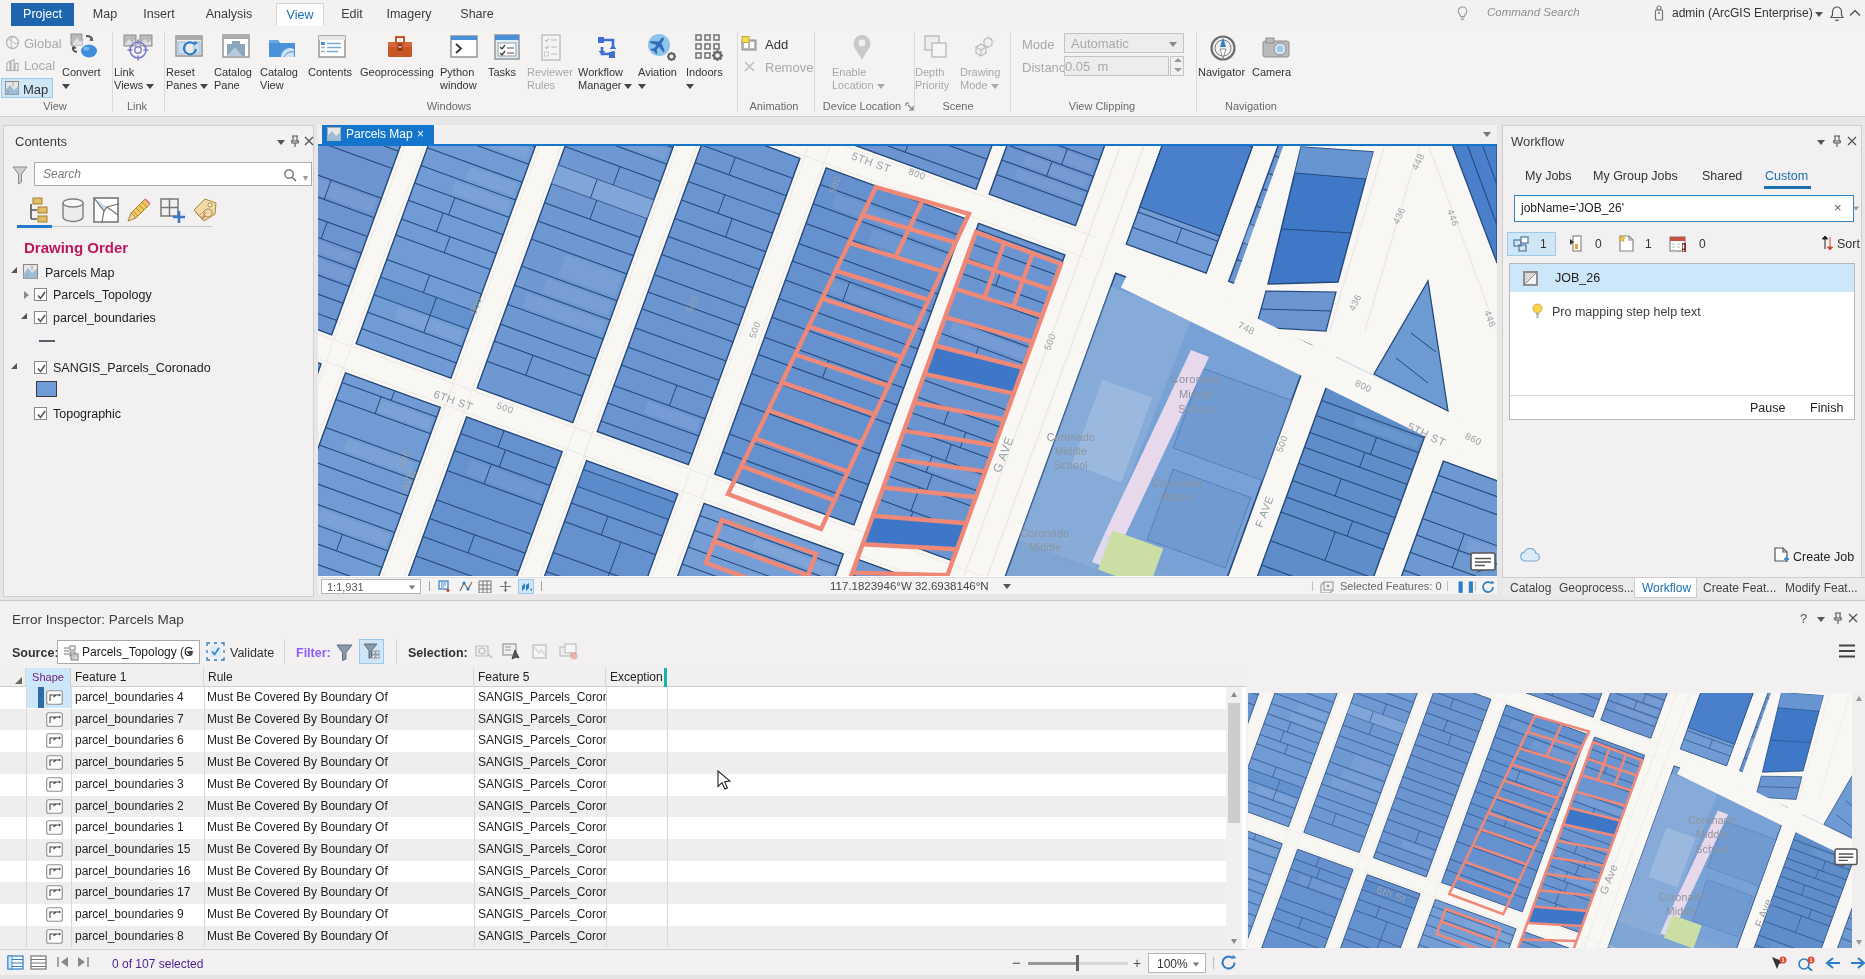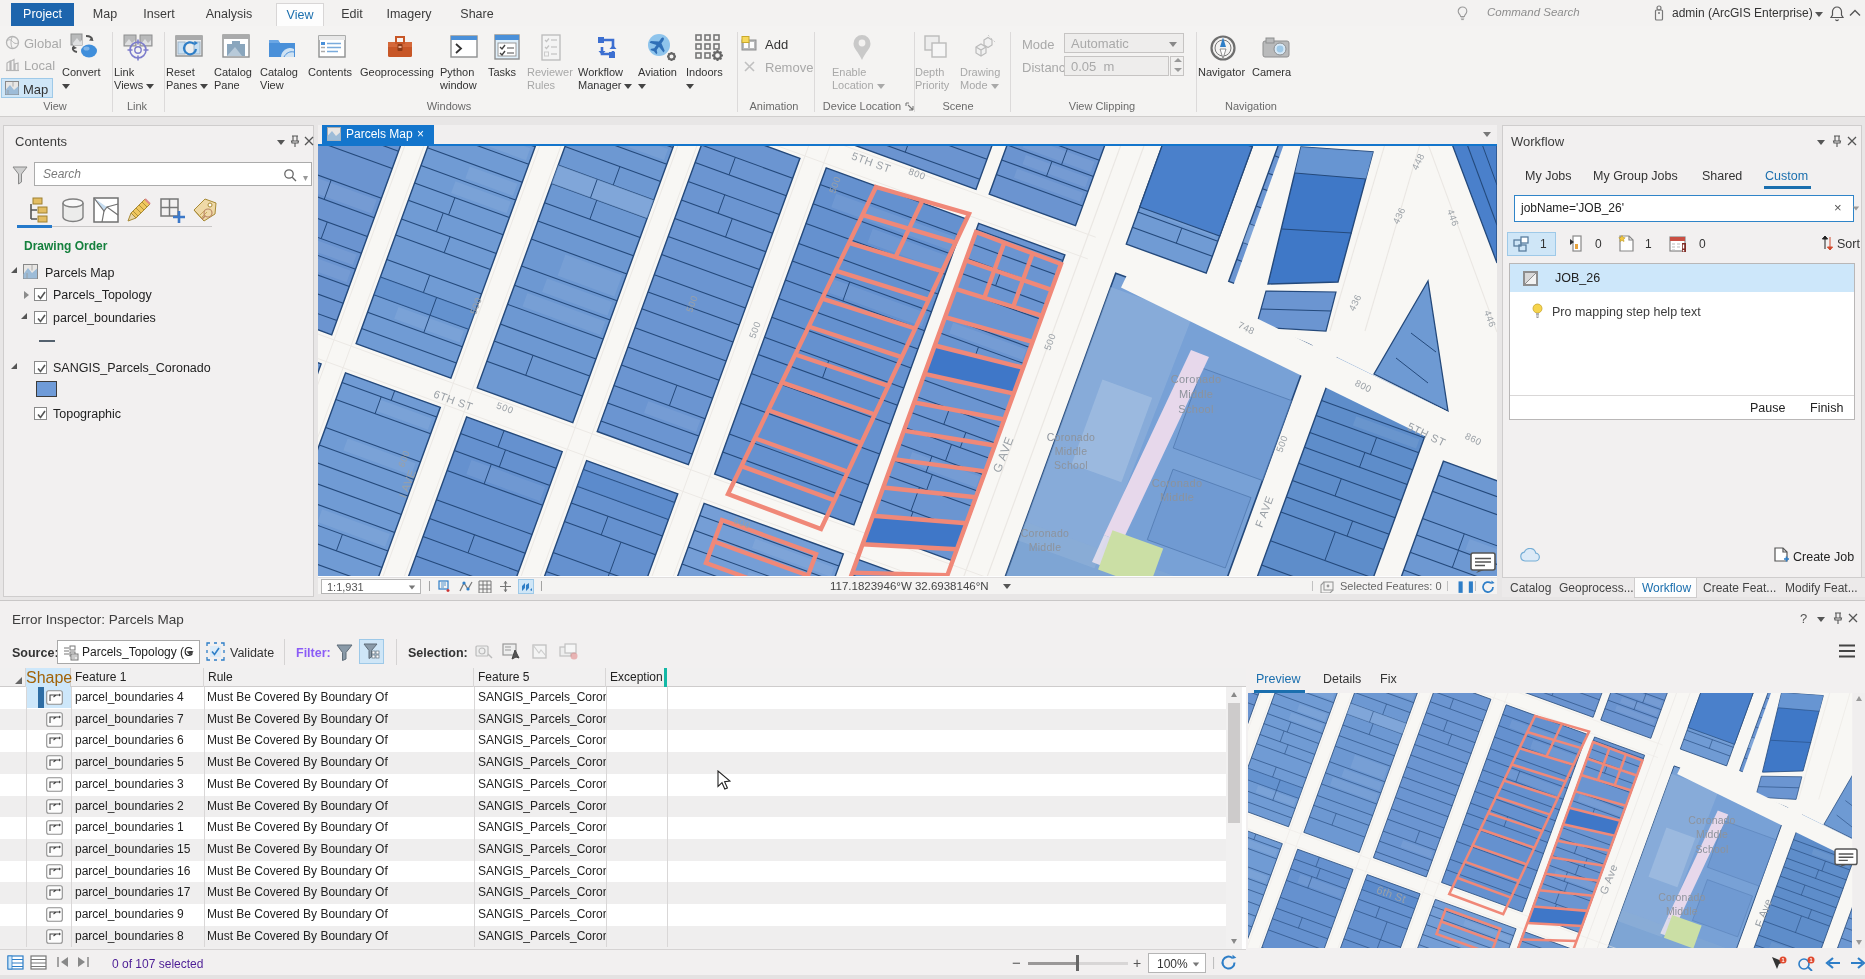--- a/index.html
+++ b/index.html
@@ -289,21 +289,21 @@
   </div>
   <div class="rsep" style="left:1010px"></div>
 
   <div class="abs dis2 smalltxt" style="left:1022px;top:11px">Mode</div>
   <div class="abs" style="left:1064px;top:7px;width:120px;height:20px;background:#eeedec;border:1px solid #c6c4c3">
     <span class="dis2 smalltxt" style="margin-left:6px;line-height:19px">Automatic</span>
     <span class="abs caret-d" style="right:6px;top:8px;border-top-color:#888"></span>
   </div>
   <div class="abs dis2 smalltxt" style="left:1022px;top:34px">Distance</div>
   <div class="abs" style="left:1064px;top:30px;width:105px;height:20px;background:#eeedec;border:1px solid #c6c4c3">
-    <span class="dis2 smalltxt" style="margin-left:6px;line-height:19px">0.05&nbsp; m</span>
+    <span class="dis2 smalltxt" style="line-height:19px">0.05&nbsp; m</span>
   </div>
   <div class="abs" style="left:1170px;top:30px;width:14px;height:20px;background:#f1f0ef;border:1px solid #c6c4c3">
     <span class="abs" style="left:3px;top:1px;width:0;height:0;border-bottom:4px solid #999;border-left:4px solid transparent;border-right:4px solid transparent"></span>
     <span class="abs" style="left:3px;top:11px;width:0;height:0;border-top:4px solid #999;border-left:4px solid transparent;border-right:4px solid transparent"></span>
   </div>
   <div class="rsep" style="left:1196px"></div>
 
   <div class="bigbtn" style="left:1198px;width:50px">
     <svg class="ic" viewBox="0 0 30 30">
         <circle cx="15" cy="15" r="11.5" fill="none" stroke="#6e6e6e" stroke-width="2.2"></circle>
@@ -393,21 +393,21 @@
       <path d="M3 14L14 3l11 4-1 11L13 25z" fill="#efd9a7" stroke="#a88a35"></path>
       <path d="M3 14l10 11M14 3L3 14" fill="none" stroke="#a88a35"></path>
       <circle cx="19" cy="9" r="2" fill="#fff" stroke="#a88a35"></circle>
       <path d="M8 20l6-6M10 22l6-6" stroke="#c8a85a" stroke-width="1"></path>
       <circle cx="17" cy="17" r="4" fill="none" stroke="#b86" stroke-width="1.2"></circle>
       <path d="M14 20l-3 3" stroke="#b86" stroke-width="1.6"></path>
     </svg>
   <div class="abs" style="left:13px;top:100px;width:195px;height:1px;background:#c9c7c7"></div>
   <div class="abs" style="left:13px;top:99px;width:35px;height:3px;background:#2579ca"></div>
 
-  <div class="abs" style="left:20px;top:113px;font-size:12px;font-weight:bold;color:#15803d">Drawing Order</div>
+  <div class="abs" style="left:20px;top:113px;font-size:15px;font-weight:bold;color:#be185d">Drawing Order</div>
 
   <div class="abs exp" style="left:7px;top:141px"></div>
   <svg class="abs" style="left:19px;top:138px" width="15" height="15" viewBox="0 0 15 15">
       <rect x="0.5" y="0.5" width="14" height="14" fill="#e8e6e4" stroke="#888"></rect>
       <path d="M0.5 10 5 4l4 5 5-4.5V14.5H0.5z" fill="#9dbcd8"></path>
       <path d="M9 0.5v6M4 14.5V9" stroke="#999" stroke-width="0.8"></path>
     </svg>
   <div class="abs" style="left:41px;top:140px;font-size:12.5px;color:#222">Parcels Map</div>
   <div class="abs caret-r" style="left:20px;top:165px"></div>
   <div class="chk abs" style="left:30px;top:162px">
@@ -1538,21 +1538,21 @@
       <circle cx="15" cy="13" r="3.5" fill="#d77" opacity="0.5"></circle>
     </svg>
   <svg class="abs" style="left:1838px;top:42px" width="18" height="16" viewBox="0 0 18 16">
       <path d="M1 2.5h16M1 8h16M1 13.5h16" stroke="#444" stroke-width="2"></path>
     </svg>
 
   <div class="abs" style="left:0;top:67px;width:1246px;height:281px;background:#fff">
 
     <div class="abs" style="left:0;top:0;width:1246px;height:19px;background:#f1f0f0;border-bottom:1px solid #cecccc">
       <div class="abs" style="left:0;top:0;width:26px;height:19px;border-right:1px solid #d8d6d6"></div>
-      <div class="abs" style="left:26px;top:0;width:45px;height:19px;background:#cde7fa;border-right:1px solid #cecccc;text-align:center;line-height:19px;font-size:16px;color:#a16207">Shape</div>
+      <div class="abs" style="left:26px;top:0;width:45px;height:19px;background:#cde7fa;border-right:1px solid #cecccc;text-align:center;line-height:19px;font-size:11px;color:#701a75">Shape</div>
       <div class="abs" style="left:71px;top:0;width:133px;height:19px;border-right:1px solid #d8d6d6;line-height:19px;font-size:12px;color:#222;padding-left:4px">Feature 1</div>
       <div class="abs" style="left:204px;top:0;width:270px;height:19px;border-right:1px solid #d8d6d6;line-height:19px;font-size:12px;color:#222;padding-left:4px">Rule</div>
       <div class="abs" style="left:474px;top:0;width:132px;height:19px;border-right:1px solid #d8d6d6;line-height:19px;font-size:12px;color:#222;padding-left:4px">Feature 5</div>
       <div class="abs" style="left:606px;top:0;width:61px;height:19px;border-right:3px solid #14b8a6;line-height:19px;font-size:12px;color:#222;padding-left:4px">Exception</div>
       <svg class="abs" style="left:14px;top:9px" width="9" height="8" viewBox="0 0 9 8">
           <path d="M8 0v7H1z" fill="#666"></path>
         </svg>
     </div>
     <div class="abs" style="left:0;top:19.0px;width:1226px;height:21.7px;background:#ffffff">
         <div class="abs" style="left:26px;top:0;width:45px;height:21px;background:#cde7fa"></div>
@@ -1725,26 +1725,20 @@
       <span class="abs caret-d" style="right:5px;top:8px;border-top-color:#777;transform:scale(0.8)"></span>
     </div>
     <span class="abs" style="left:1212px;top:5px;color:#bbb">|</span>
     <svg class="abs" style="left:1220px;top:4px" width="17" height="17" viewBox="0 0 17 17">
         <path d="M14.5 8.5a6 6 0 1 1-2.2-4.6" fill="none" stroke="#2e7ec7" stroke-width="2"></path>
         <path d="M12.6 0.8l-0.4 4.3 4.1-1.4z" fill="#2e7ec7"></path>
       </svg>
   </div>
 
   <div class="abs" style="left:1246px;top:67px;width:619px;height:308px;background:#f2f0f0">
-    <div class="abs" style="left:1px;top:0;width:618px;height:25px;background:#f2f0f0">
-      <span class="abs" style="left:9px;top:4px;font-size:12.5px;color:#1b6fae">Preview</span>
-      <div class="abs" style="left:7px;top:22px;width:51px;height:3px;background:#1b6fae"></div>
-      <span class="abs" style="left:76px;top:4px;font-size:12.5px;color:#333">Details</span>
-      <span class="abs" style="left:133px;top:4px;font-size:12.5px;color:#333">Fix</span>
-    </div>
     <div class="abs" style="left:2px;top:25px;width:604px;height:255px;overflow:hidden;background:#f6f4f1"><svg width="604" height="255" viewBox="0 0 604 255">
           <g transform="translate(-221,-85) scale(0.58)">
             <rect x="250" y="80" width="1350" height="560" fill="#f8f7f4"></rect>
             <polygon points="343.0,-376.7 440.4,-341.2 332.8,-45.7 235.4,-81.1" fill="#759ed6" stroke="#24497b" stroke-width="1.4"></polygon>
             <line x1="335.3" y1="-355.7" x2="432.8" y2="-320.2" stroke="#24497b" stroke-width="1.1"></line>
             <line x1="400.0" y1="-354.1" x2="392.9" y2="-334.7" stroke="#24497b" stroke-width="1.0"></line>
             <line x1="328.7" y1="-337.4" x2="426.1" y2="-301.9" stroke="#24497b" stroke-width="1.1"></line>
             <polygon points="361.5,-343.0 428.0,-318.7 423.4,-306.1 356.9,-330.3" fill="#ffffff" opacity="0.07"></polygon>
             <line x1="385.2" y1="-337.5" x2="378.5" y2="-319.3" stroke="#24497b" stroke-width="1.0"></line>
             <line x1="321.5" y1="-317.6" x2="418.9" y2="-282.1" stroke="#24497b" stroke-width="1.1"></line>

